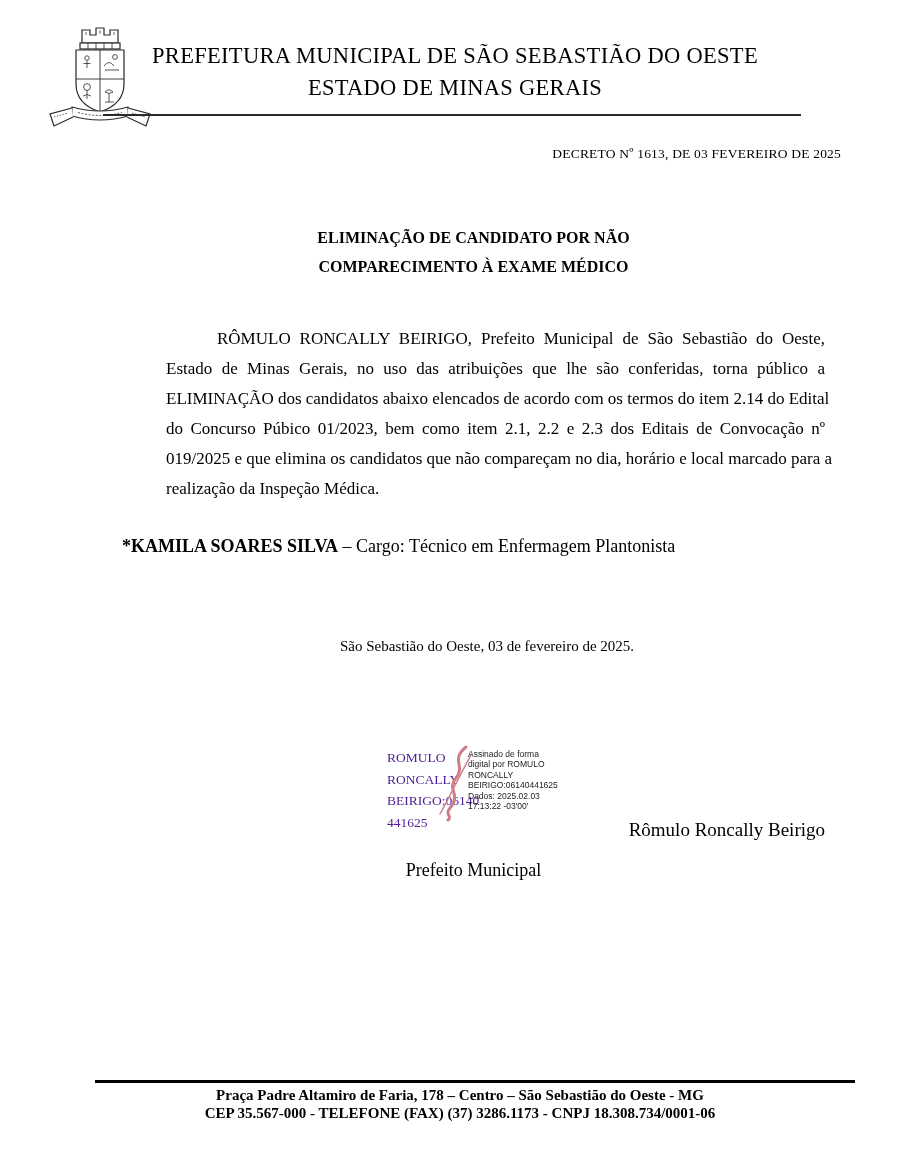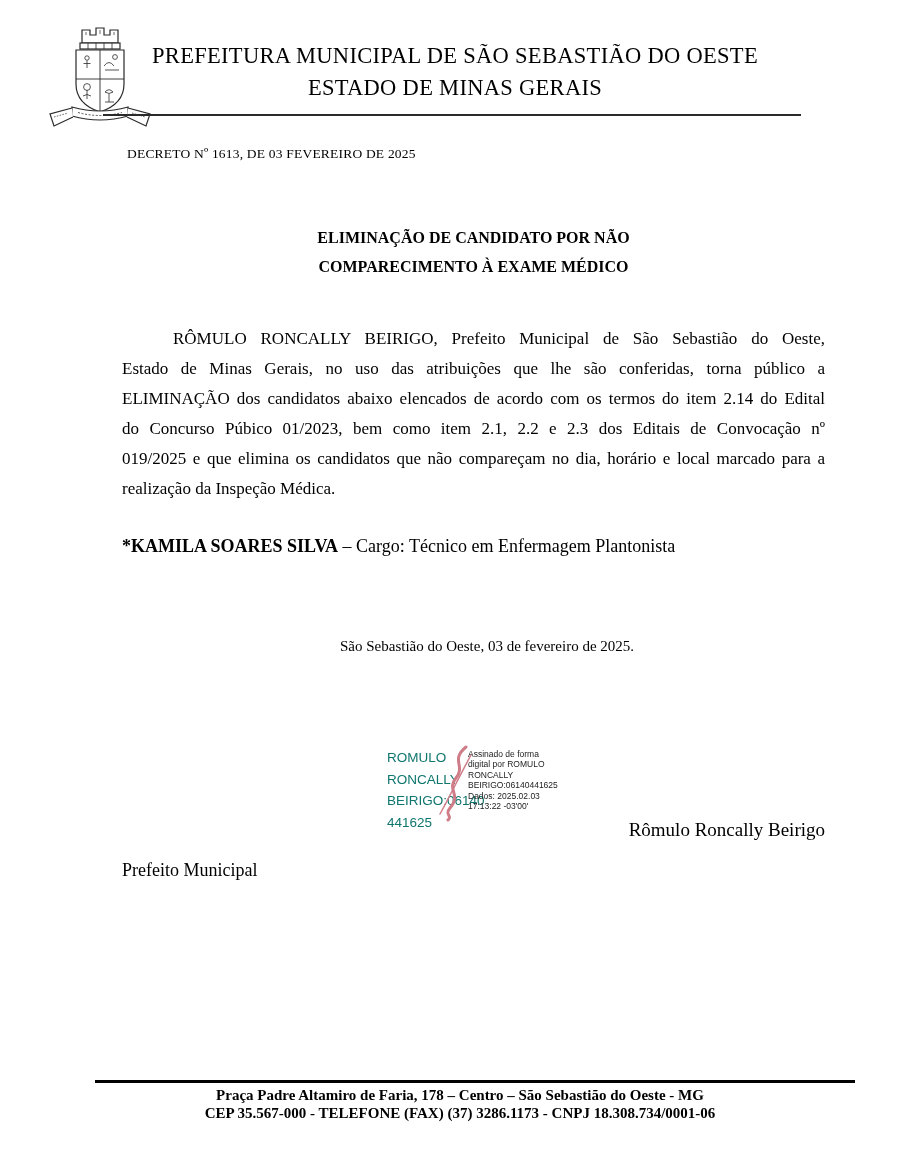--- a/index.html
+++ b/index.html
@@ -18,68 +18,69 @@
   .org-block {
     position:absolute; top:40px; left:110px; width:690px;
     text-align:center; font-size:22.5px; line-height:32px;
     letter-spacing:0.3px; white-space:nowrap;
   }
   .header-rule {
     position:absolute; top:114px; left:103px; width:698px;
     border-top:2px solid #2a2a2a;
   }
   .decree-heading {
-    position:absolute; top:146px; left:127px; width:703px;
-    text-align:left; font-size:13.5px; letter-spacing:0.2px;
+    position:absolute; top:146px; left:138px; width:703px;
+    text-align:right; font-size:13.5px; letter-spacing:0.2px;
   }
 
   
   .doc-title {
     position:absolute; top:223px; left:122px; width:703px;
     text-align:center; font-weight:bold; font-size:16px; line-height:29px;
   }
 
   
   .body-text { position:absolute; top:324px; left:122px; width:703px; font-size:17px; }
   .body-line {
     height:30px; line-height:30px;
     text-align:justify; text-align-last:justify;
     white-space:nowrap;
+    margin-left:44px;
   }
   .body-line.first { text-indent:51px; }
   .body-line.last { text-align:left; text-align-last:left; }
 
   
   .candidate-line { position:absolute; top:536px; left:122px; font-size:18px; }
   .candidate-name { font-weight:bold; }
 
   
   .date-line { position:absolute; top:638px; left:340px; font-size:15px; }
 
   
   .sig-cert-name {
     position:absolute; top:747px; left:387px;
-    font-family:Liberation Sans, sans-serif;
-    font-size:13.5px; line-height:21.5px; color:#0f766e;
+    font-family:Liberation Serif, serif;
+    font-size:13.5px; line-height:21.5px; color:#4c1d95;
     white-space:nowrap;
   }
   .sig-flourish { position:absolute; top:744px; left:436px; width:42px; height:78px; }
   .sig-cert-details {
     position:absolute; top:749px; left:468px;
     font-family:"Liberation Sans", sans-serif;
     font-size:8.5px; line-height:10.4px; color:#222;
     white-space:nowrap;
   }
   .signer-name {
     position:absolute; top:819px; left:122px; width:703px;
     text-align:right; font-size:19px;
   }
   .signer-role {
     position:absolute; top:860px; left:122px; width:703px;
-    text-align:left; font-size:18px;
+    text-align:center; font-size:18px;
   }
 
   
   .footer-rule {
     position:absolute; top:1080px; left:95px; width:760px;
     border-top:3px solid #000;
   }
   .footer-text {
     position:absolute; top:1086px; left:80px; width:760px;
     text-align:center; font-weight:bold; font-size:15px; line-height:18px;

